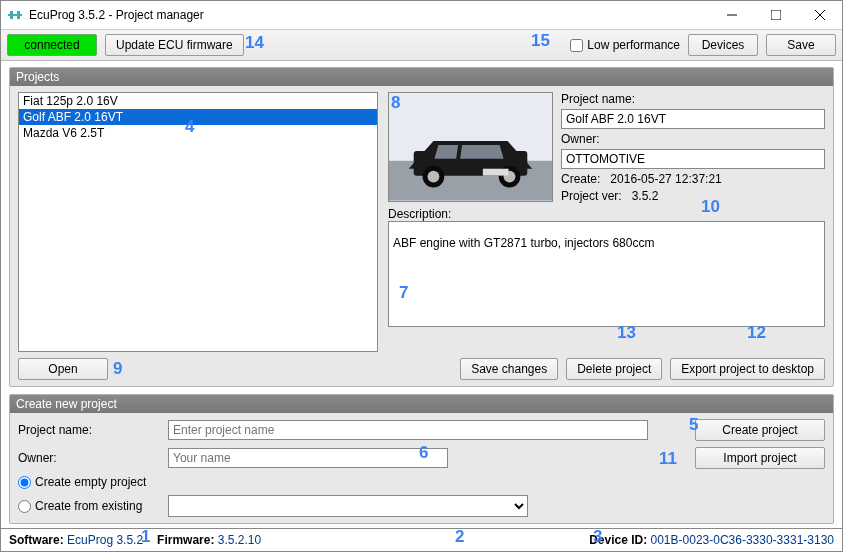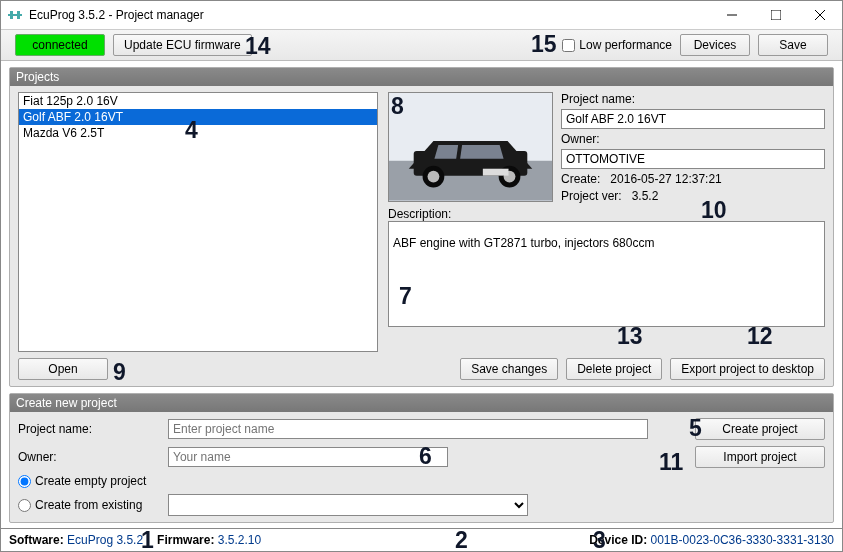--- a/index.html
+++ b/index.html
@@ -3,27 +3,27 @@
 <meta charset="utf-8">
 <style>
 * { box-sizing: border-box; margin: 0; padding: 0; font-family: "Segoe UI", Tahoma, sans-serif; font-size: 12px; }
 body { background: #fff; width: 843px; height: 552px; border: 1px solid #888; display: flex; flex-direction: column; position: relative; }
 .titlebar { height: 28px; display: flex; align-items: center; padding: 0 0 0 6px; background: #fff; }
 .titlebar .icon { width: 16px; height: 16px; margin-right: 6px; }
 .titlebar .title { flex: 1; }
 .winbtns { display: flex; height: 100%; }
 .winbtn { width: 44px; display: flex; align-items: center; justify-content: center; }
 .winbtn svg { width: 10px; height: 10px; }
-.toolbar { height: 32px; background: linear-gradient(#f5f5f5,#e8e8e8); border-top: 1px solid #ccc; border-bottom: 1px solid #bbb; display: flex; align-items: center; padding: 0 14px; gap: 8px; }
+.toolbar { height: 32px; background: linear-gradient(#f5f5f5,#e8e8e8); border-top: 1px solid #ccc; border-bottom: 1px solid #bbb; display: flex; align-items: center; padding: 0 6px; gap: 8px; }
 .btn { background: linear-gradient(#f9f9f9,#e8e8e8); border: 1px solid #9a9a9a; border-radius: 2px; padding: 3px 10px; cursor: default; text-align: center; }
 .btn-conn { background: #00e000; border: 1px solid #6a6; width: 90px; }
 .chk { display: inline-flex; align-items: center; gap: 4px; }
 .chk input { width: 13px; height: 13px; }
 .spacer { flex: 1; }
-.main { flex: 1; padding: 6px 8px 4px 8px; display: flex; flex-direction: column; gap: 6px; }
+.main { flex: 1; padding: 6px 8px 4px 8px; display: flex; flex-direction: column; gap: 6px; justify-content: space-between; }
 .groupbox { border: 1px solid #b0b0b0; border-radius: 2px; background: #e8e8e8; }
 .groupbox > .gb-title { background: linear-gradient(#8a8a8a,#777); color: #fff; padding: 2px 6px; font-size: 12px; }
 .gb-body { padding: 6px 8px; display: flex; flex-direction: column; gap: 6px; }
 .row { display: flex; gap: 10px; }
 .projects-list { width: 360px; height: 260px; background: #fff; border: 1px solid #888; overflow: auto; }
 .projects-list .item { padding: 1px 4px; }
 .projects-list .item.sel { background: #0a6ad8; color: #fff; }
 .right { flex: 1; display: flex; flex-direction: column; gap: 4px; }
 .info-row { display: flex; gap: 8px; }
 .car-img { width: 165px; height: 110px; border: 1px solid #888; background: #d0d6de; display: flex; align-items: flex-end; justify-content: center; position: relative; overflow: hidden; }
@@ -33,21 +33,21 @@
 .inline-row { display: flex; gap: 10px; align-items: baseline; }
 .desc-area { flex: 1; }
 .desc { width: 100%; height: 106px; border: 1px solid #888; background: #fff; padding: 14px 4px; resize: none; font-family: inherit; }
 .btn-row { display: flex; gap: 8px; justify-content: flex-end; }
 .btn-row .btn { min-width: 90px; }
 .newproj-body { display: grid; grid-template-columns: 140px 1fr 130px; gap: 6px 10px; align-items: center; }
 .newproj-body .txt { width: 480px; }
 .statusbar { border-top: 1px solid #888; padding: 4px 8px; display: flex; gap: 14px; background: #fff; font-size: 12px; }
 .statusbar b { font-weight: bold; }
 .statusbar .val { color: #003a8c; }
-.annot { position: absolute; color: #0f172a; font-weight: bold; font-size: 23px; pointer-events: none; font-family: Arial, sans-serif; }
+.annot { position: absolute; color: #3b82f6; font-weight: bold; font-size: 17px; pointer-events: none; font-family: Arial, sans-serif; }
 select.txt { height: 22px; }
 </style>
 </head>
 <body>
 
 <div class="titlebar">
   <svg class="icon" viewBox="0 0 16 16">
       <rect x="1" y="7" width="14" height="2" fill="#4aa"></rect>
       <rect x="3" y="4" width="3" height="8" fill="#4aa"></rect>
       <rect x="10" y="4" width="3" height="8" fill="#4aa"></rect>

